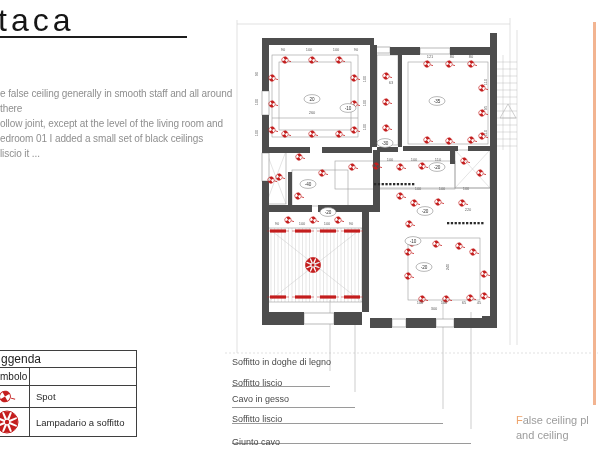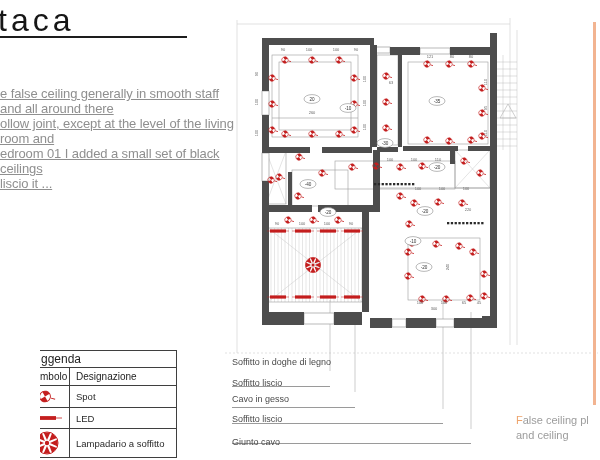--- a/index.html
+++ b/index.html
@@ -3,24 +3,24 @@
 <meta charset="utf-8">
 <style>
   html,body{margin:0;padding:0;background:#fff;}
   .page{position:relative;width:600px;height:460px;background:#fff;overflow:hidden;
         font-family:"Liberation Sans",sans-serif;}
   #plan-svg{position:absolute;left:0;top:0;width:600px;height:460px;
             font-family:"Liberation Sans",sans-serif;}
   .title{position:absolute;left:-2px;top:2px;margin:0;font-size:32px;font-weight:400;
          letter-spacing:4px;color:#161616;}
   .title-rule{position:absolute;left:0;top:36px;width:187px;height:2px;background:#1d1d1d;}
-  .desc{position:absolute;left:0;top:86px;width:238px;font-size:13px;line-height:15px;
-        letter-spacing:-0.1px;color:#8f8f8f;text-decoration:underline;}
+  .desc{position:absolute;left:0;top:86px;width:238px;font-size:10px;line-height:15px;
+        letter-spacing:-0.1px;color:#8f8f8f;}
   .legend{position:absolute;left:0;top:350px;width:137px;border:1.5px solid #3f3f3f;
-          border-left:none;background:#fff;color:#1d1d1d;box-sizing:border-box;margin-left:40px;}
+          border-left:none;background:#fff;color:#1d1d1d;box-sizing:border-box;}
   .lg-title{height:16px;line-height:16px;font-size:12px;padding-left:1px;
             border-bottom:1.5px solid #3f3f3f;}
   .lg-head{display:flex;height:17px;line-height:17px;font-size:10px;
            border-bottom:1.5px solid #3f3f3f;}
   .lg-sym{width:30px;border-right:1.5px solid #3f3f3f;overflow:hidden;
           display:flex;align-items:center;box-sizing:border-box;flex:none;}
   .lg-des{flex:1;padding-left:6px;}
   .lg-row{display:flex;border-bottom:1.5px solid #3f3f3f;font-size:9.5px;color:#2a2a2a;}
   .lg-row:last-child{border-bottom:none;}
   .r1{height:21px;} .r2{height:20px;} .r3{height:28px;}
@@ -536,42 +536,32 @@
     <div>e false ceiling generally in smooth staff and all around there</div>
     <div>ollow joint, except at the level of the living room and</div>
     <div>edroom 01 I added a small set of black ceilings</div>
     <div>liscio it ...</div>
   </div>
 
   <div class="legend">
     <div class="lg-title">ggenda</div>
     <div class="lg-head">
       <div class="lg-sym">mbolo</div>
-      <div class="lg-des">Designazione</div>
     </div>
     <div class="lg-row r1">
       <div class="lg-sym">
         <svg width="26" height="21" viewBox="0 0 26 21" style="margin-left:-6px;flex:none;">
           <g transform="translate(11,10.5) rotate(-30)">
             <path d="M0 0L0 -5.4A5.4 5.4 0 0 1 5.4 0Z M0 0L0 5.4A5.4 5.4 0 0 1 -5.4 0Z" fill="#c41e1e"></path>
             <circle r="5.4" fill="none" stroke="#c41e1e" stroke-width="0.9"></circle>
             <line x1="4.4" y1="4.4" x2="7.4" y2="7.4" stroke="#c41e1e" stroke-width="1"></line>
           </g>
         </svg>
       </div>
       <div class="lg-des">Spot</div>
-    </div>
-    <div class="lg-row r2">
-      <div class="lg-sym">
-        <svg width="34" height="12" viewBox="0 0 34 12" style="margin-left:-8px;flex:none;">
-          <line x1="0" y1="6" x2="30" y2="6" stroke="#c41e1e" stroke-width="0.8"></line>
-          <rect x="2" y="4.1" width="22" height="3.8" fill="#c41e1e"></rect>
-        </svg>
-      </div>
-      <div class="lg-des">LED</div>
     </div>
     <div class="lg-row r3">
       <div class="lg-sym">
         <svg width="34" height="30" viewBox="0 0 34 30" style="margin-left:-10px;flex:none;">
           <g transform="translate(17,15)">
             <circle r="11" fill="none" stroke="#c41e1e" stroke-width="1"></circle>
             <circle r="2.2" fill="#c41e1e"></circle>
             <g fill="#c41e1e">
               <path d="M3 0L10.6 -3.4L10.6 3.4Z"></path>
               <path d="M3 0L10.6 -3.4L10.6 3.4Z" transform="rotate(45)"></path>

